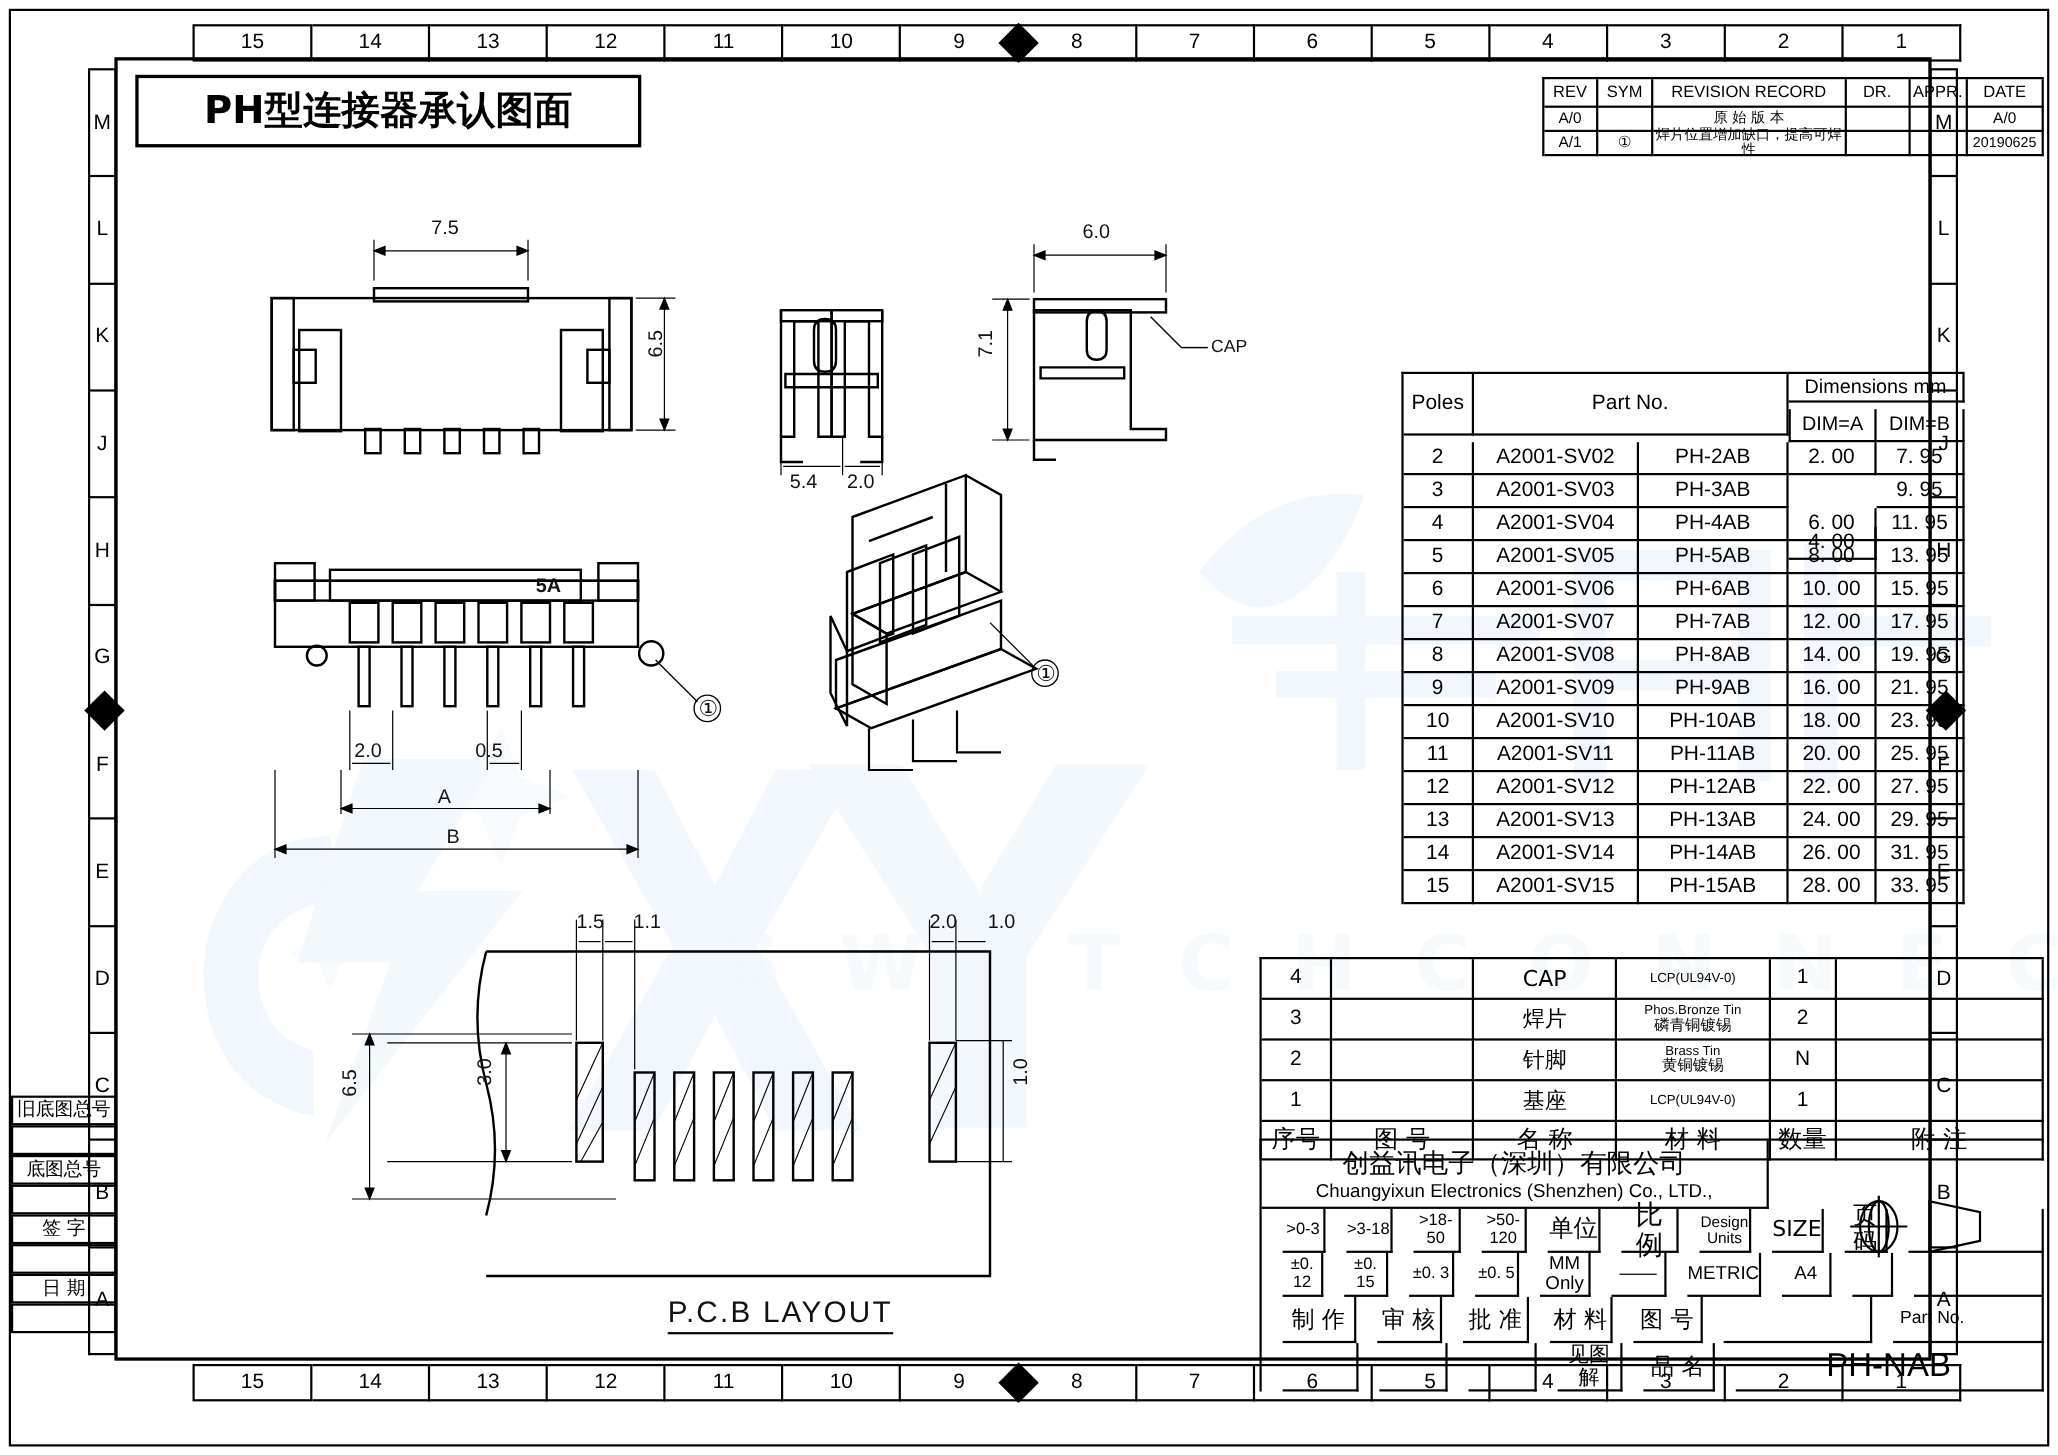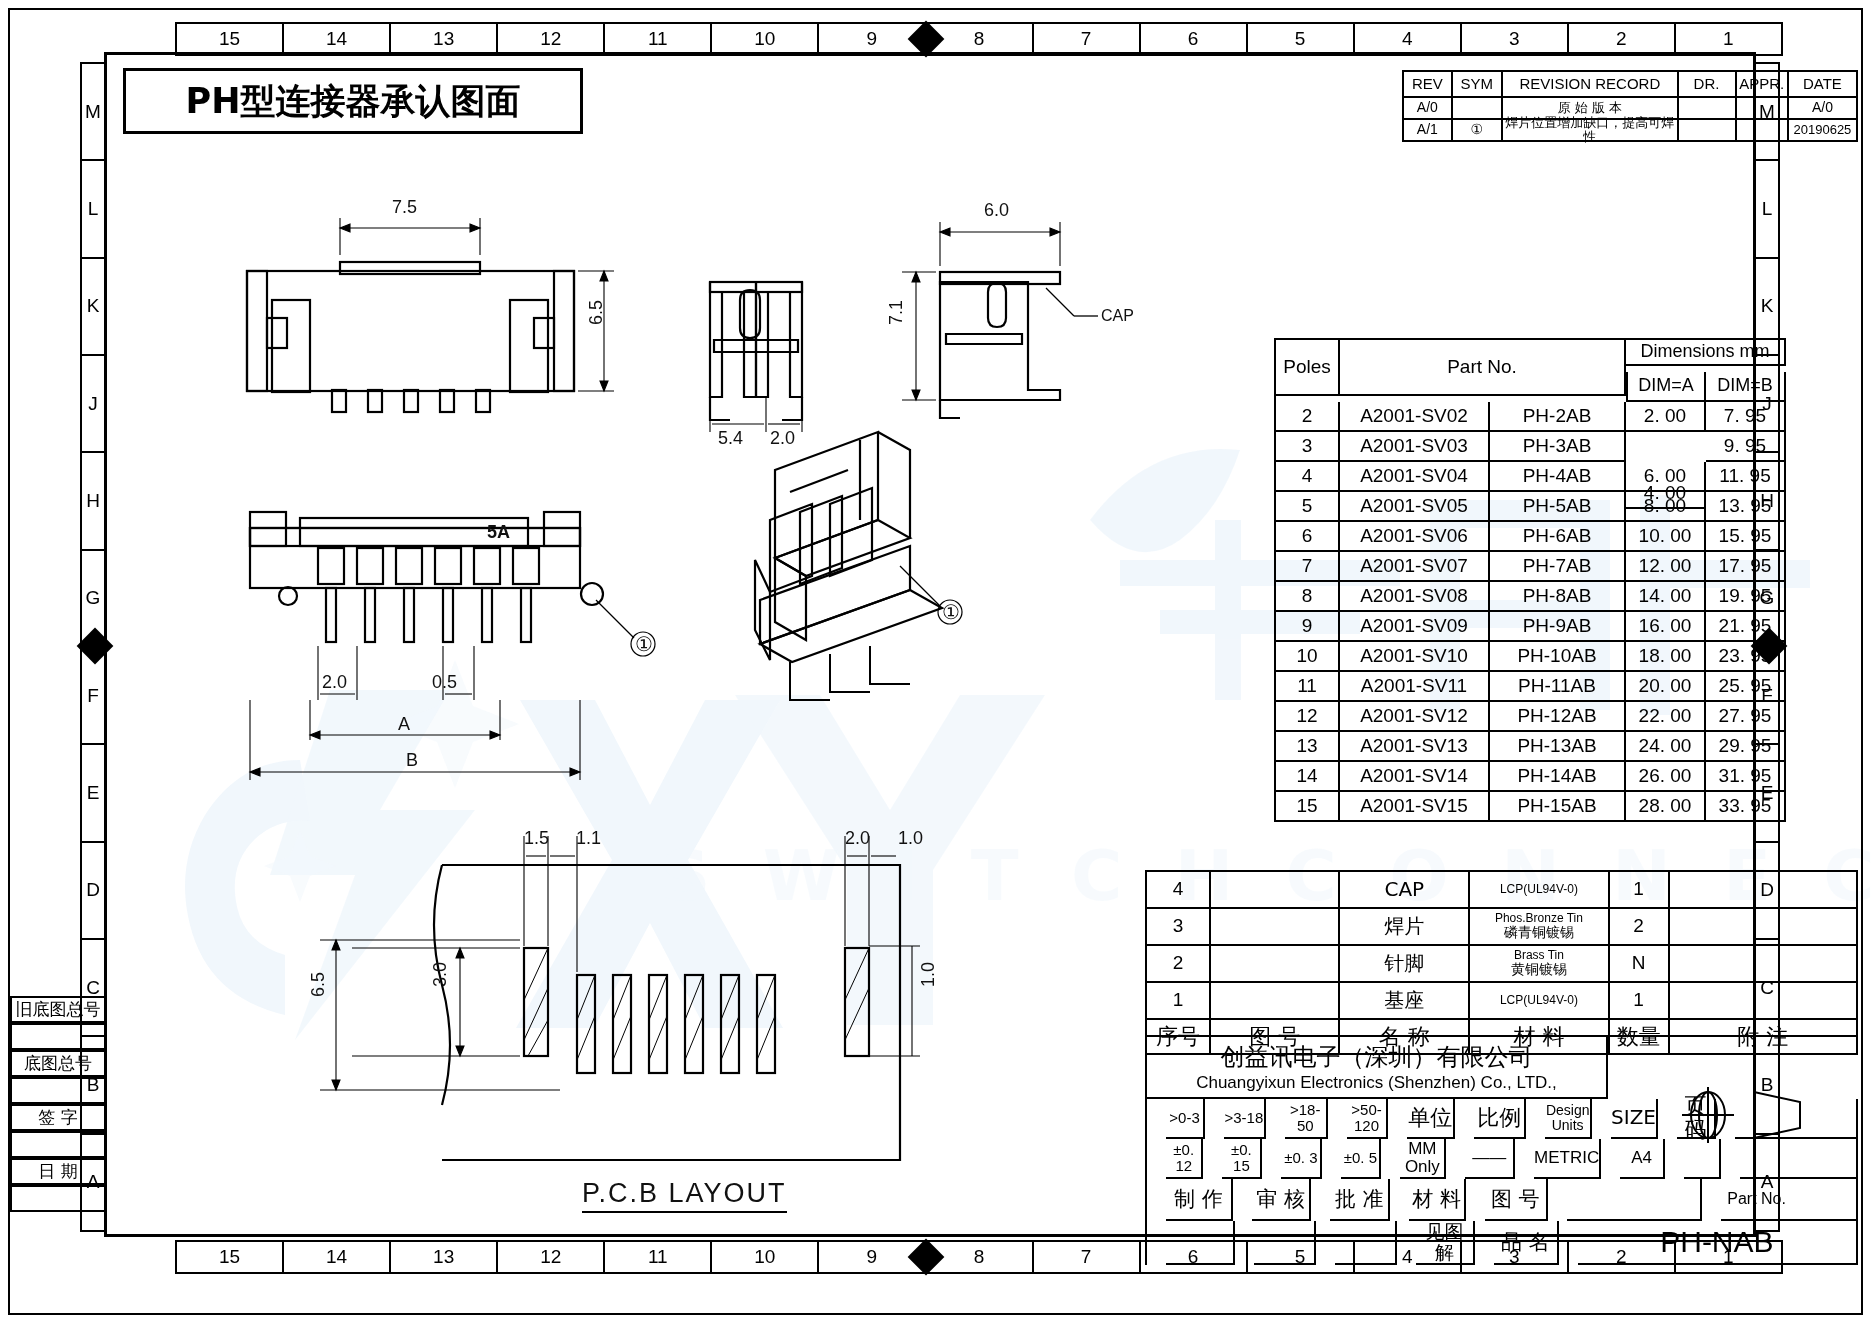--- a/index.html
+++ b/index.html
@@ -506,21 +506,21 @@
 <div class="dim" style="left:406px;top:750px;">B</div>
 <div class="dim" style="left:635px;top:632px;font-size:20px;">①</div>
 <div class="dim" style="left:942px;top:600px;font-size:20px;">①</div>
 <div class="dim" style="left:524px;top:828px;">1.5</div>
 <div class="dim" style="left:576px;top:828px;">1.1</div>
 <div class="dim" style="left:845px;top:828px;">2.0</div>
 <div class="dim" style="left:898px;top:828px;">1.0</div>
 <div class="dim dimv" style="left:918px;top:962px;">1.0</div>
 <div class="dim dimv" style="left:430px;top:962px;">3.0</div>
 <div class="dim dimv" style="left:308px;top:972px;">6.5</div>
-<div class="dim" style="left:582px;top:1178px;font-size:27px;letter-spacing:2px;border-bottom:2px solid #000;padding-bottom:2px;">P.C.B LAYOUT</div>
+<div class="dim" style="left:607px;top:1178px;font-size:27px;letter-spacing:2px;border-bottom:2px solid #000;padding-bottom:2px;">P.C.B LAYOUT</div>
 
 <div class="abs" id="rev-table" style="height: 72px;">
     <div style="display:flex;height:26px;">
       <div class="tc" style="width:52px;font-size:15px;">REV</div>
       <div class="tc" style="width:54px;font-size:15px;">SYM</div>
       <div class="tc" style="width:188px;font-size:15px;">REVISION RECORD</div>
       <div class="tc" style="width:62px;font-size:15px;">DR.</div>
       <div class="tc" style="width:56px;font-size:15px;">APPR.</div>
       <div class="tc" style="width:74px;font-size:15px;">DATE</div>
     </div>
@@ -711,21 +711,21 @@
         <div class="cn" style="font-size:24px;">创益讯电子（深圳）有限公司</div>
         <div style="font-size:17px;">Chuangyixun Electronics (Shenzhen) Co., LTD.,</div>
       </div>
     </div>
     <div style="display:flex;height:40px;">
       <div class="tc " style="width:60px;font-size:15px;">&gt;0-3</div>
       <div class="tc " style="width:64px;font-size:15px;">&gt;3-18</div>
       <div class="tc " style="width:66px;font-size:15px;">&gt;18-50</div>
       <div class="tc " style="width:64px;font-size:15px;">&gt;50-120</div>
       <div class="tc cn" style="width:74px;font-size:22px;">单位</div>
-      <div class="tc cn" style="width:80px;font-size:22px;">比例</div>
+      <div class="tc cn" style="width:80px;font-size:25px;">比例</div>
       <div class="tc" style="width:72px;flex-direction:column;font-size:14px;">
         <span>Design</span>
         <span>Units</span>
       </div>
       <div class="tc cn" style="width:72px;font-size:20px;">SIZE</div>
       <div class="tc cn" style="width:60px;font-size:22px;">页码</div>
       <div class="tc" style="width:191px;"></div>
     </div>
     <div style="display:flex;height:40px;">
       <div class="tc" style="width:60px;font-size:15px;">±0. 12</div>

